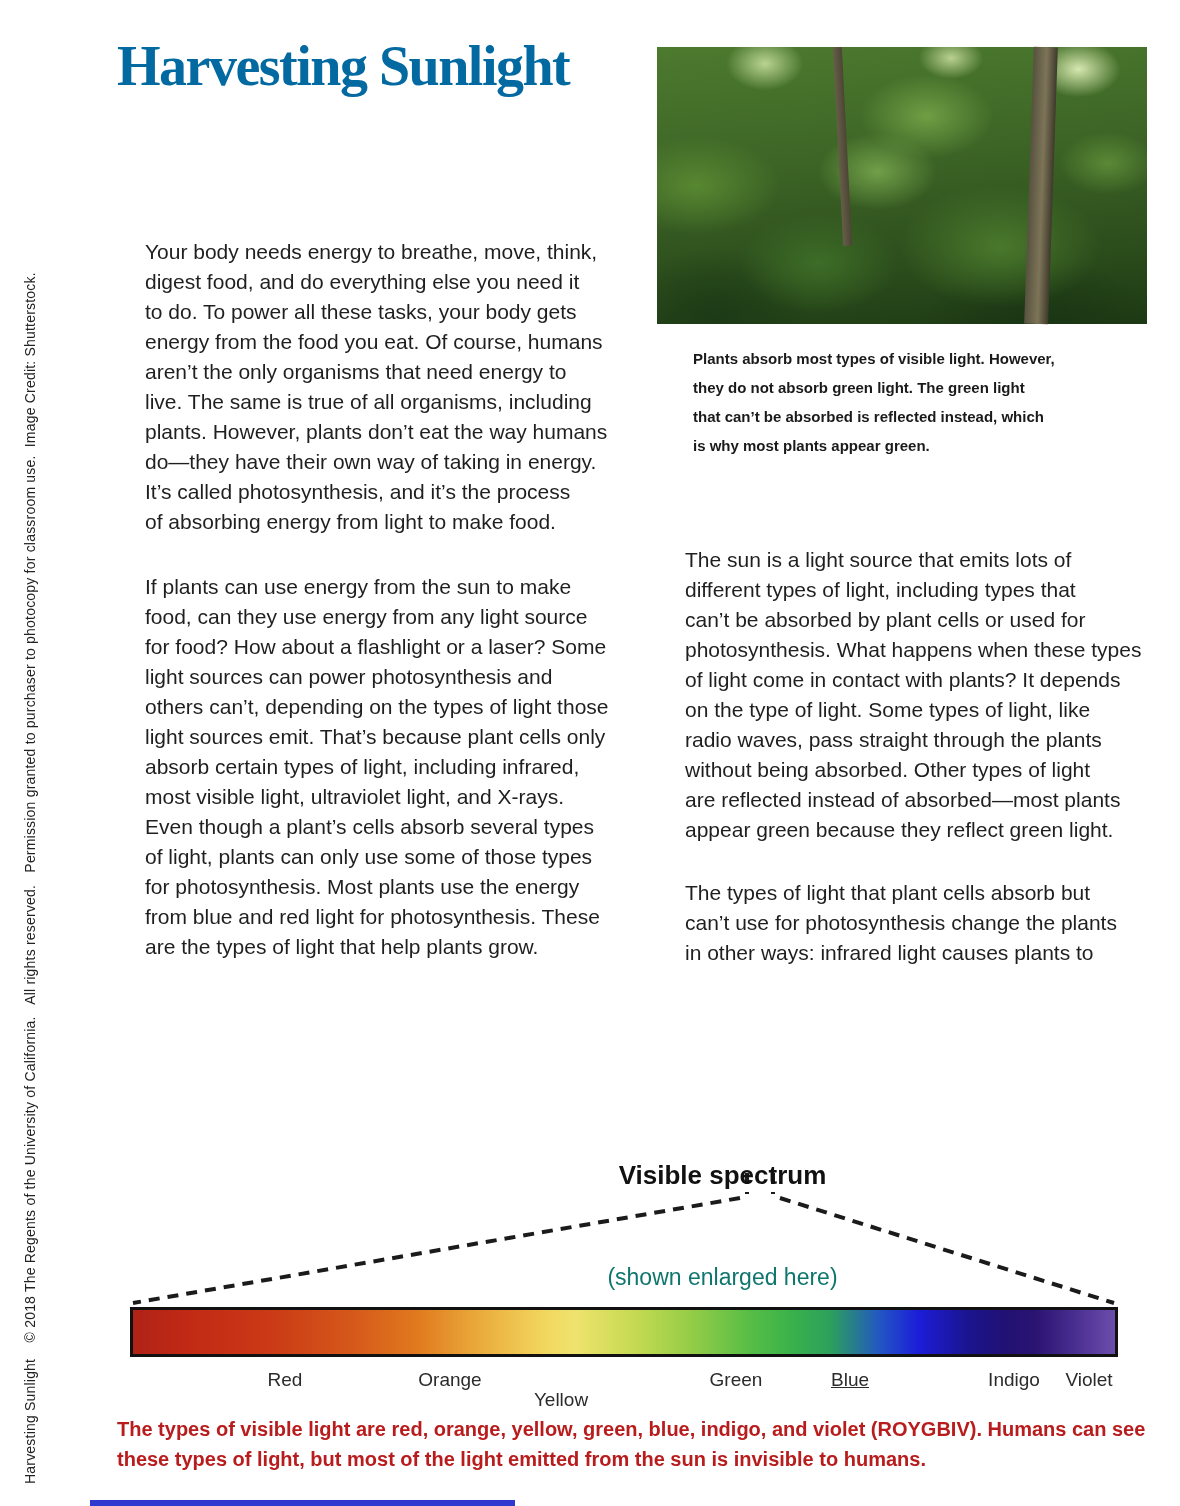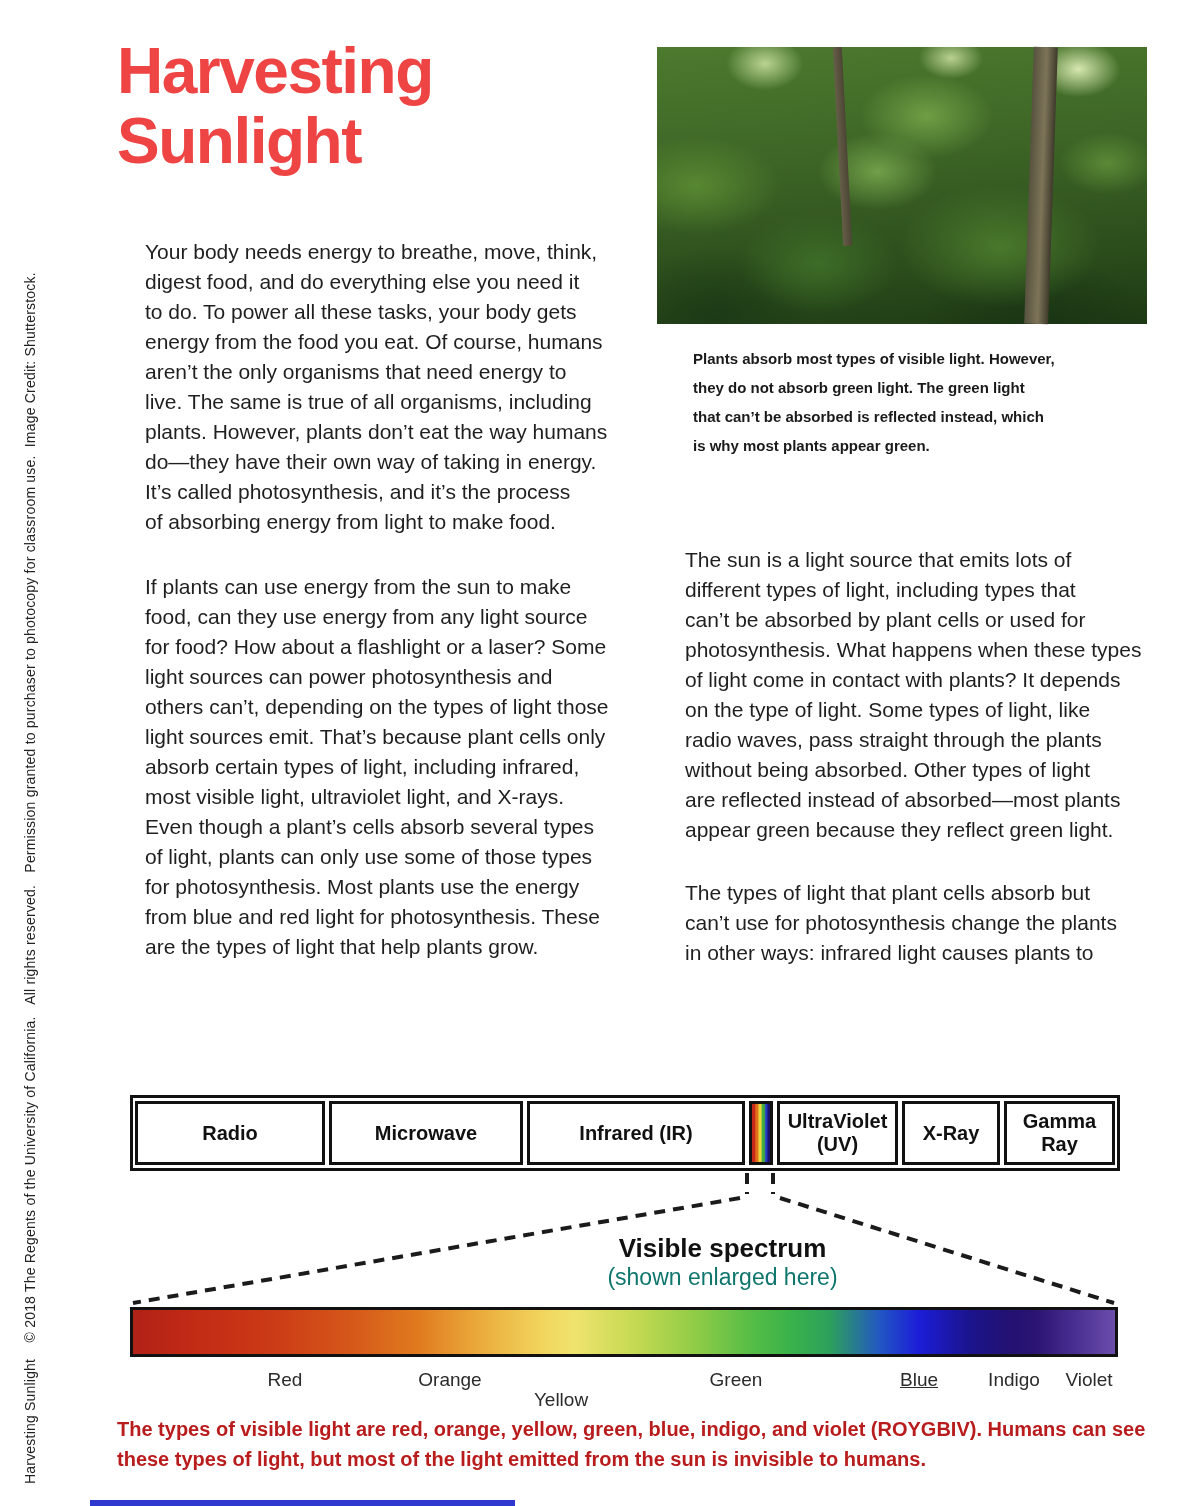--- a/index.html
+++ b/index.html
@@ -13,22 +13,23 @@
   
   .sidebar-credit {
     position:absolute; left:22px; top:1484px;
     transform:rotate(-90deg); transform-origin:0 0;
     font-size:14px; color:#222; white-space:pre; letter-spacing:.2px;
   }
 
   
   .title {
     position:absolute; left:117px; top:36px; width:470px;
-    font-size:64px; font-weight:800; line-height:1.1; letter-spacing:-1.5px;
-    color:#ef4444;
+    font-size:56px; font-weight:800; line-height:1.1; letter-spacing:-1.5px;
+    color:#0369a1;
+    font-family:Liberation Serif, serif;
   }
 
   
   .para {
     position:absolute; width:525px; font-size:21px; line-height:30px;
     color:#1f1f1f; white-space:pre-line;margin-left:28px;
   }
   .p-l1 { left:117px; top:237px; }
   .p-l2 { left:117px; top:572px; }
   .p-r1 { left:657px; top:545px; }
@@ -87,21 +88,21 @@
     background:linear-gradient(to right,
       #c62a1a 0%, #c62a1a 14%, #e2711c 22%, #e2711c 32%,
       #ecd83e 40%, #ecd83e 50%, #43ad3d 58%, #43ad3d 68%,
       #2743c8 76%, #2436c0 82%, #1a1268 90%, #1a1268 100%);
   }
 
   
   .dash-overlay { position:absolute; left:0; top:0; width:1180px; height:1506px; pointer-events:none; }
 
   .visible-label {
-    position:absolute; left:520px; top:1233px; width:405px; text-align:center;
+    position:absolute; left:520px; top:1160px; width:405px; text-align:center;
     font-size:26px; font-weight:700; color:#111;
   }
   .visible-sublabel {
     position:absolute; left:520px; top:1264px; width:405px; text-align:center;
     font-size:23px; font-weight:400; color:#0f766e;
   }
 
   
   .rainbow-wrap { position:absolute; left:130px; top:1307px; width:988px; height:92px; }
   .rainbow-bar {
@@ -110,21 +111,21 @@
       #b02217 0%, #c22a15 6%, #cb3a16 14%, #d5571a 22%, #e07a1e 29%,
       #eaa93a 35%, #f2d75f 42%, #efe36e 45%, #c6da52 51%, #93cc47 57%,
       #55bd46 63%, #3ab24a 67%, #2da05c 71%, #2257c2 76%, #1c1dd8 80%,
       #1b148f 85%, #221173 89%, #2b1472 92%, #4a2f92 96%, #6b4dab 100%);
   }
   .color-label {
     position:absolute; top:62px; transform:translateX(-50%);
     font-size:19px; color:#2b2b2b; white-space:nowrap;
   }
   .cl-0{left:155px;} .cl-1{left:320px;} .cl-2{left:431px;margin-top:20px;} .cl-3{left:606px;}
-  .cl-4{left:789px;text-decoration:underline;} .cl-5{left:884px;} .cl-6{left:959px;}
+  .cl-4{left:720px;text-decoration:underline;} .cl-5{left:884px;} .cl-6{left:959px;}
 
   .bottom-caption {
     position:absolute; left:117px; top:1414px; width:1030px;
     font-size:20px; line-height:30px; font-weight:700; color:#b91c1c;
     white-space:pre-line;
   }
 
   .bottom-blue-bar {
     position:absolute; left:90px; top:1500px; width:425px; height:6px;
     background:#2f39cf;
@@ -176,29 +177,20 @@
 of light come in contact with plants? It depends
 on the type of light. Some types of light, like
 radio waves, pass straight through the plants
 without being absorbed. Other types of light
 are reflected instead of absorbed—most plants
 appear green because they reflect green light.</p>
   <p class="para p-r2">The types of light that plant cells absorb but
 can’t use for photosynthesis change the plants
 in other ways: infrared light causes plants to</p>
 
-  <div class="spectrum-band">
-    <div class="seg b0">Radio</div>
-    <div class="seg b1">Microwave</div>
-    <div class="seg b2">Infrared (IR)</div>
-    <div class="b-stripe"></div>
-    <div class="seg b3">UltraViolet (UV)</div>
-    <div class="seg b4">X-Ray</div>
-    <div class="seg b5">Gamma Ray</div>
-  </div>
 
   <svg class="dash-overlay" width="1180" height="1506" viewBox="0 0 1180 1506" xmlns="http://www.w3.org/2000/svg">
     <line x1="747" y1="1173" x2="747" y2="1194" stroke="#1b1b1b" stroke-width="4" stroke-dasharray="11 8"></line>
     <line x1="773" y1="1173" x2="773" y2="1194" stroke="#1b1b1b" stroke-width="4" stroke-dasharray="11 8"></line>
     <line x1="740" y1="1198" x2="133" y2="1303" stroke="#1b1b1b" stroke-width="4" stroke-dasharray="11 8"></line>
     <line x1="780" y1="1198" x2="1114" y2="1303" stroke="#1b1b1b" stroke-width="4" stroke-dasharray="11 8"></line>
   </svg>
 
   <div class="visible-label">Visible spectrum</div>
   <div class="visible-sublabel">(shown enlarged here)</div>

